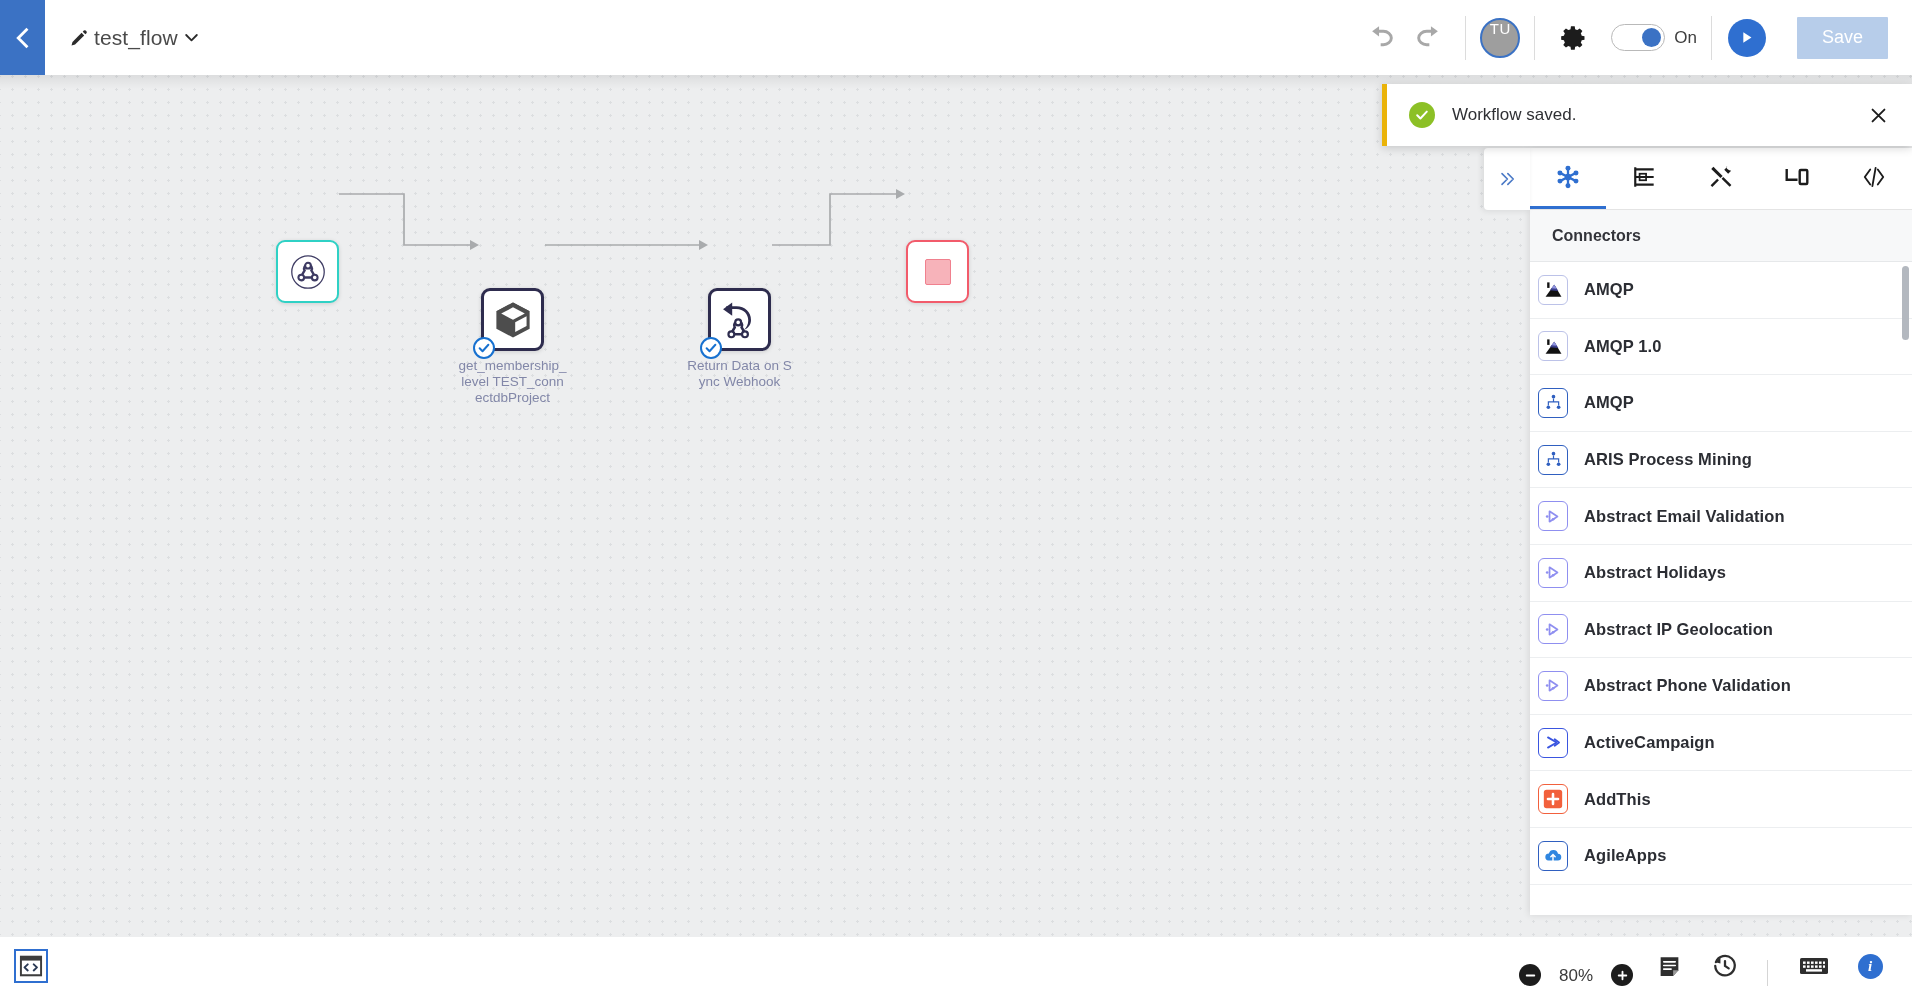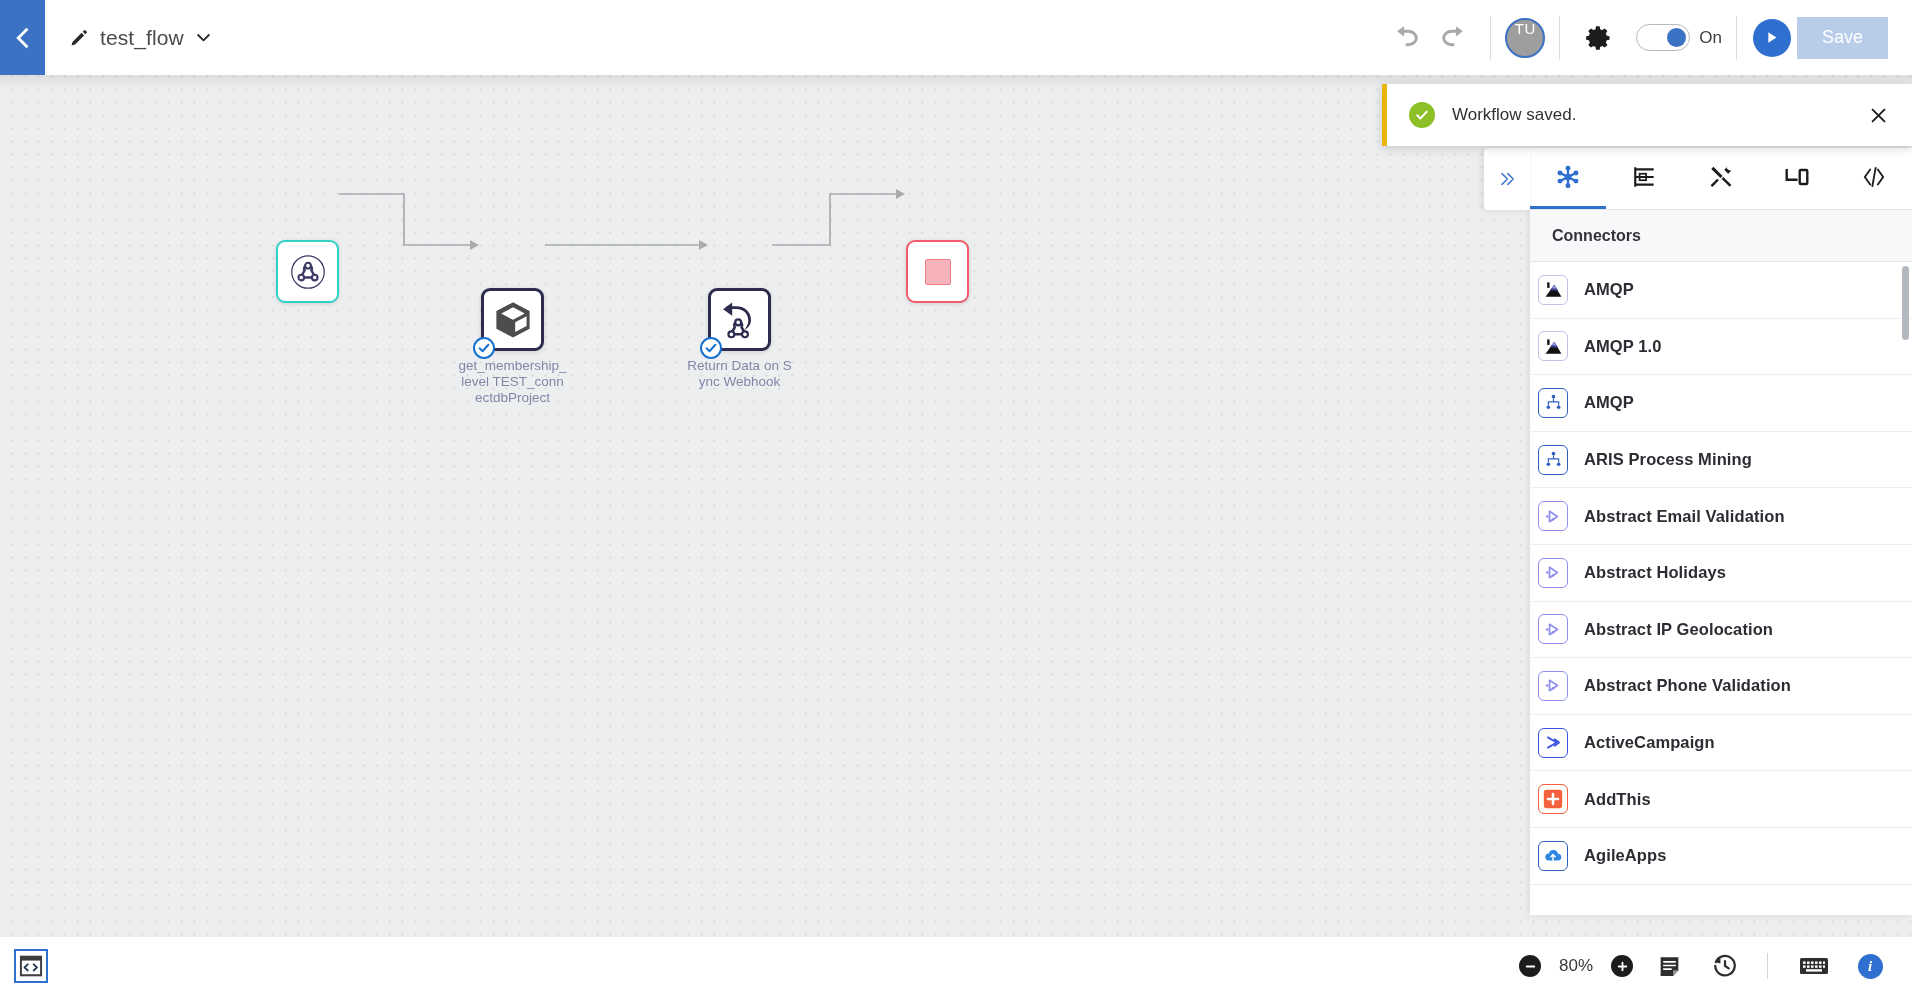--- a/index.html
+++ b/index.html
@@ -17,21 +17,21 @@
     background: #ffffff; display: flex; align-items: center;
     z-index: 40;
   }
   .back-btn {
     width: 45px; height: 75px; background: #3b72c4;
     display: flex; align-items: center; justify-content: center;
     cursor: pointer; flex: 0 0 auto;
   }
   .back-btn svg { display: block; }
   .flow-title-wrap {
-    display: flex; align-items: center; gap: 11px; margin-left: 24px;
+    display: flex; align-items: center; gap: 5px; margin-left: 24px;
     cursor: pointer;
   }
   .pencil-icon { width: 20px; height: 20px; display:block; }
   .flow-title { font-size: 21px; color: #4a4a4a; letter-spacing: .1px; }
   .chev-down { width: 17px; height: 17px; display:block; }
 
   .header-right {
     margin-left: auto; display: flex; align-items: center; height: 100%;
     padding-right: 24px; gap: 0;
   }
@@ -58,21 +58,21 @@
     position: absolute; right: 3px; top: 2.5px;
     width: 19px; height: 19px; border-radius: 50%; background: #3b72c4;
   }
   .toggle-label { font-size: 17px; color: #3e3e3e; }
   .run-btn {
     width: 38px; height: 38px; border-radius: 50%; background: #2f6fd0;
     display: flex; align-items: center; justify-content: center;
     cursor: pointer; margin-left: 2px;
   }
   .save-btn {
-    margin-left: 6px; height: 42px; padding: 0 25px;
+    margin-left: 31px; height: 42px; padding: 0 25px;
     background: #b7cdea; color: #ffffff; border: none;
     font-size: 18px; cursor: default; border-radius: 1px;
     font-family: "Liberation Sans", sans-serif;
   }
 
   
   .canvas {
     position: absolute; left: 0; top: 75px; width: 1912px; height: 862px;
     background-color: #edeeef;
     background-image: radial-gradient(#dcdee0 1.15px, transparent 1.2px);
@@ -178,21 +178,21 @@
   
   .bottom-bar {
     position: absolute; left: 0; bottom: 0; width: 1912px; height: 58px;
     background: #ffffff; display: flex; align-items: center; z-index: 50;
   }
   .console-btn {
     margin-left: 16px; width: 30px; height: 30px;
     display: flex; align-items: center; justify-content: center;
     cursor: pointer; outline: 2px solid #2f6fd0; outline-offset: 0px;
   }
-  .bottom-right { margin-left: auto; display: flex; align-items: center; padding-right: 22px; }
+  .bottom-right { margin-left: auto; display: flex; align-items: flex-end; padding-right: 22px; }
   .zoom-circle {
     width: 22px; height: 22px; border-radius: 50%; background: #1c1c1c;
     display: flex; align-items: center; justify-content: center; cursor: pointer;
   }
   .zoom-level { font-size: 17px; color: #3a3a3a; margin: 0 14px; min-width: 42px; text-align: center; }
   .bb-icon { width: 40px; height: 40px; display:flex; align-items:center; justify-content:center; cursor:pointer; margin-left: 16px; }
   .bb-div { width: 1px; height: 26px; background: #d5d5d5; margin: 0 10px 0 22px; }
   .info-circle {
     width: 25px; height: 25px; border-radius: 50%; background: #2f6fd0;
     color: #fff; font-size: 15px; font-weight: bold; font-style: italic;

